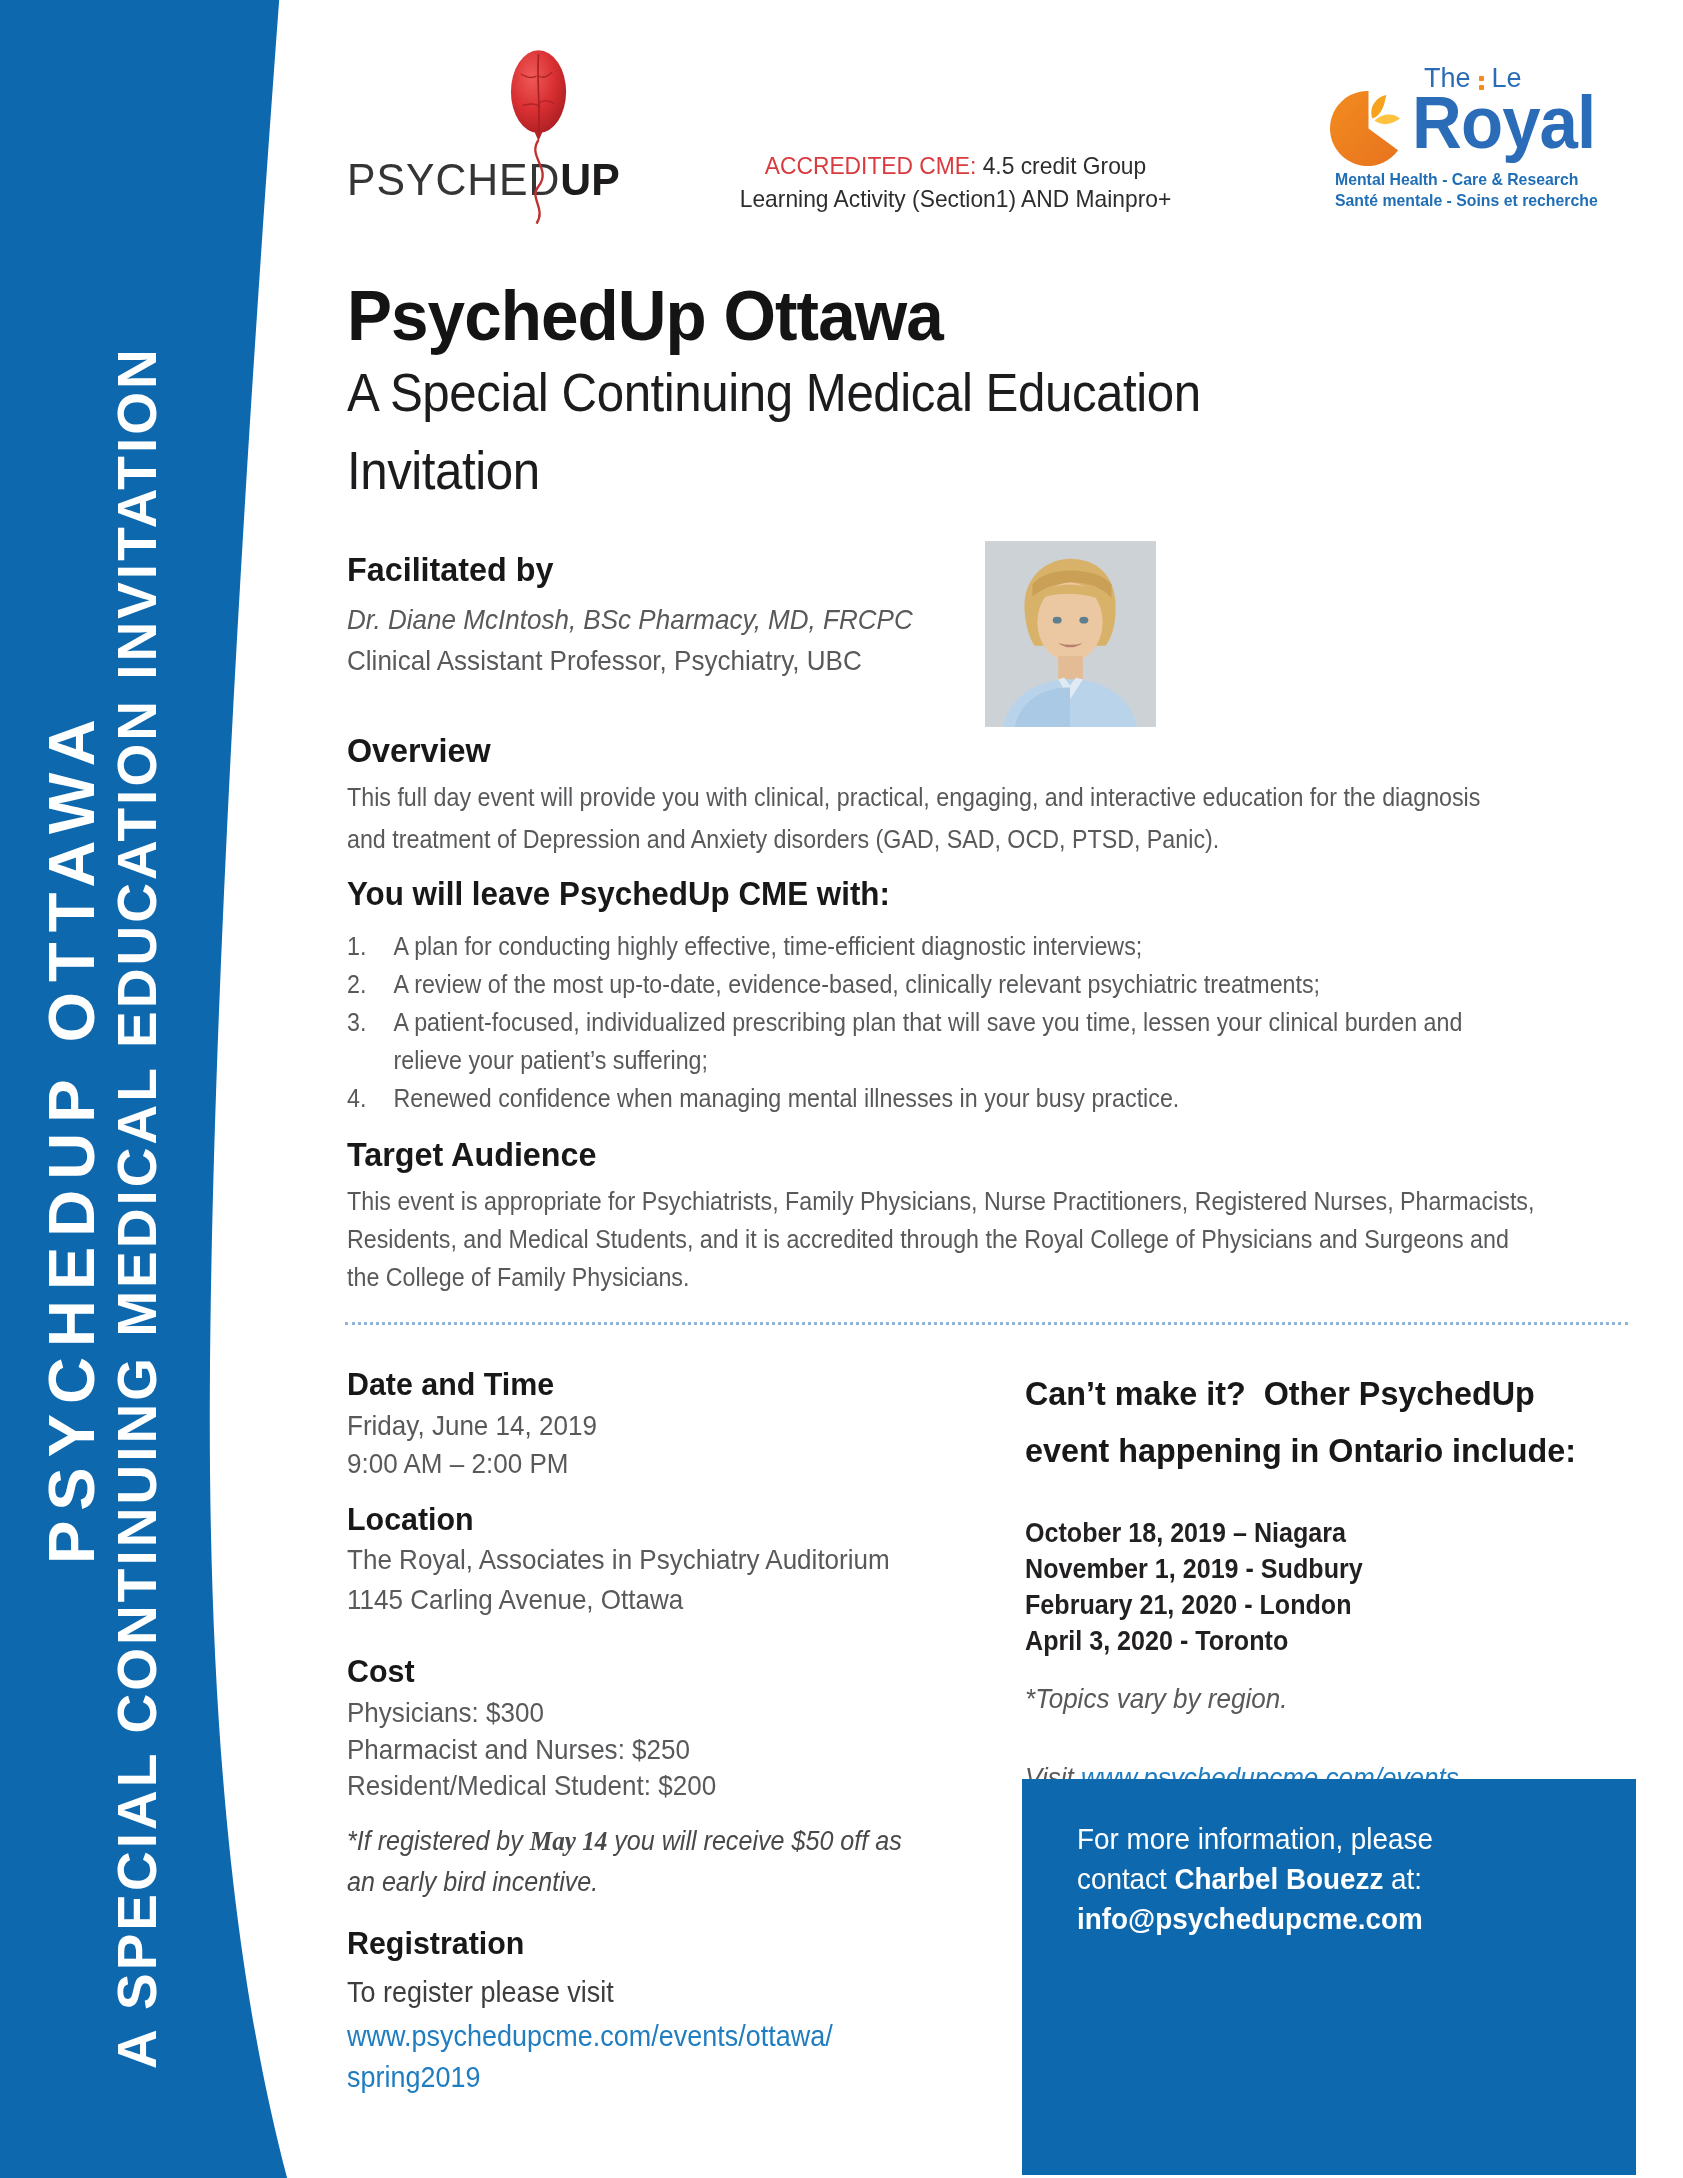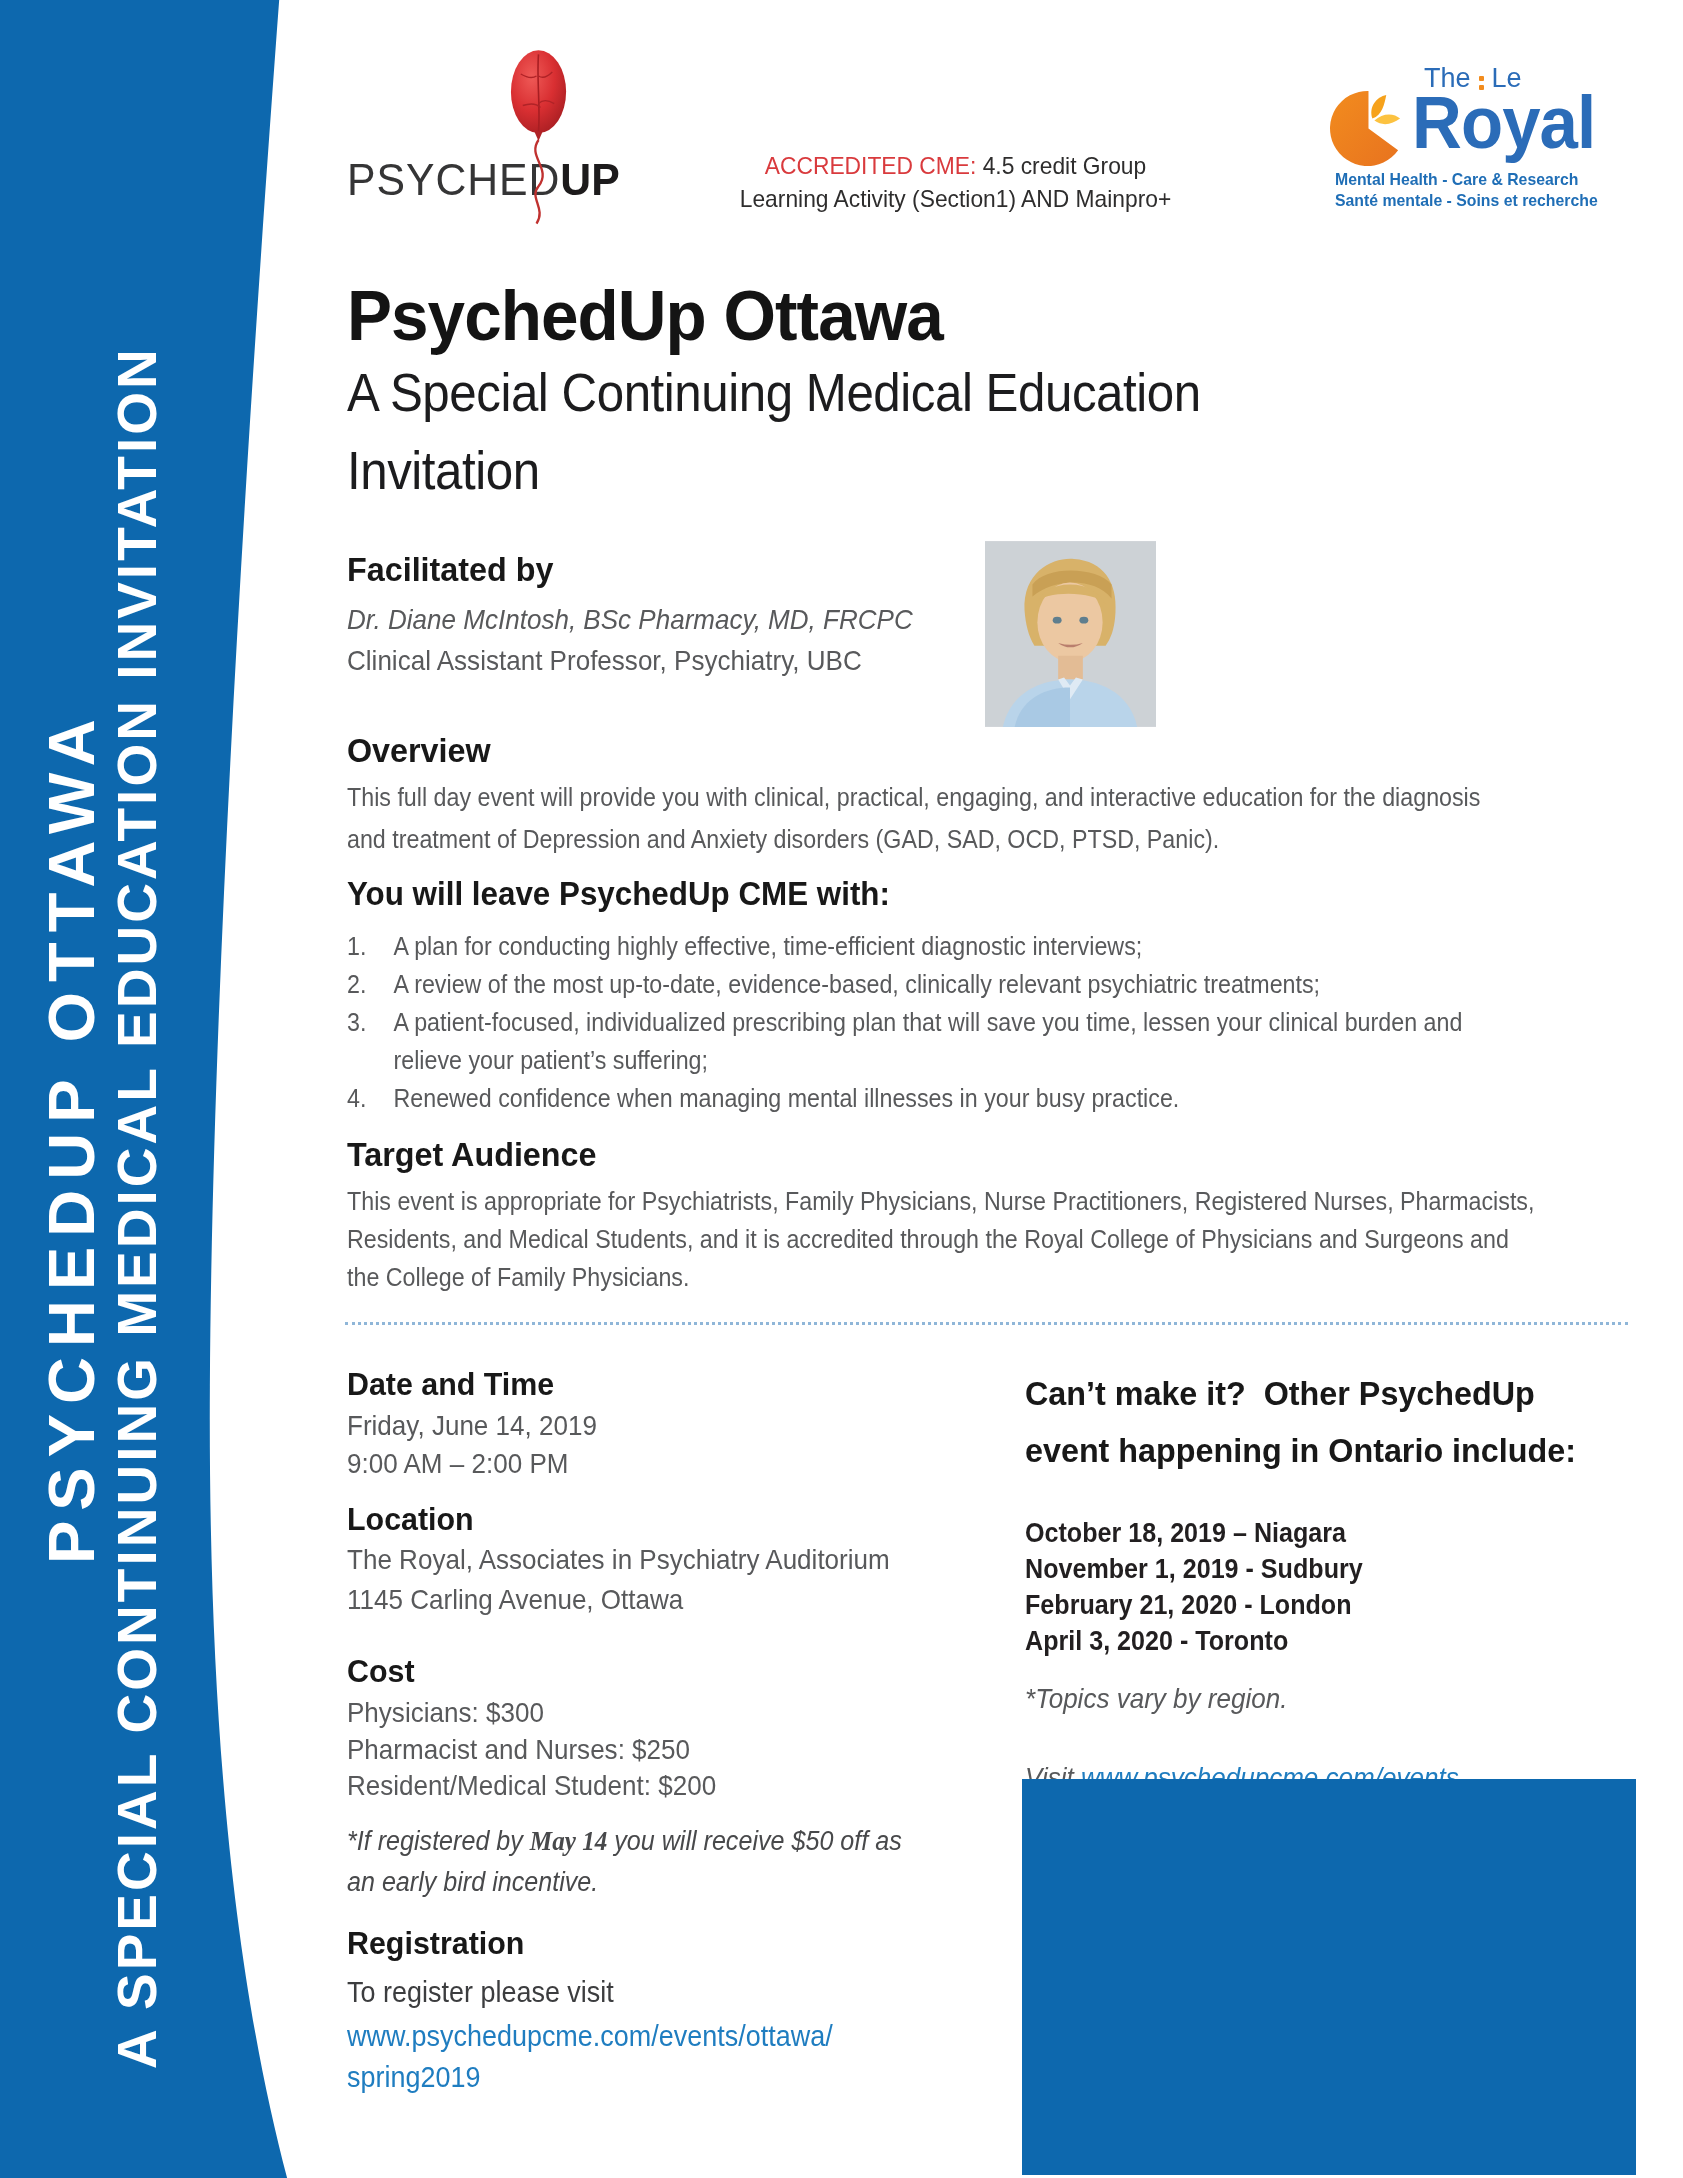--- a/index.html
+++ b/index.html
@@ -224,16 +224,21 @@
     <div class="ev-item">February 21, 2020 - London</div>
     <div class="ev-item">April 3, 2020 - Toronto</div>
   </div>
   <div class="abs body28 it sx nowrap" style="left:1025px;top:1683px;">*Topics vary by region.</div>
   <div class="abs it sx nowrap" style="left:1025px;top:1762px;font-size:28px;color:#58595b;">
     <span>Visit </span><span class="link">www.psychedupcme.com/events</span>
   </div>
   <div class="abs body28 it sx nowrap" style="left:1025px;top:1796px;">for more details and to register</div>
 
   <div class="abs info-box">
+    <div>
+      <div class="ln">For more information, please</div>
+      <div class="ln"><span>contact </span><b>Charbel Bouezz</b><span> at:</span></div>
+      <div class="ln"><b>info@psychedupcme.com</b></div>
+    </div>
   </div>
 
 </div>
 
 
 </body></html>

